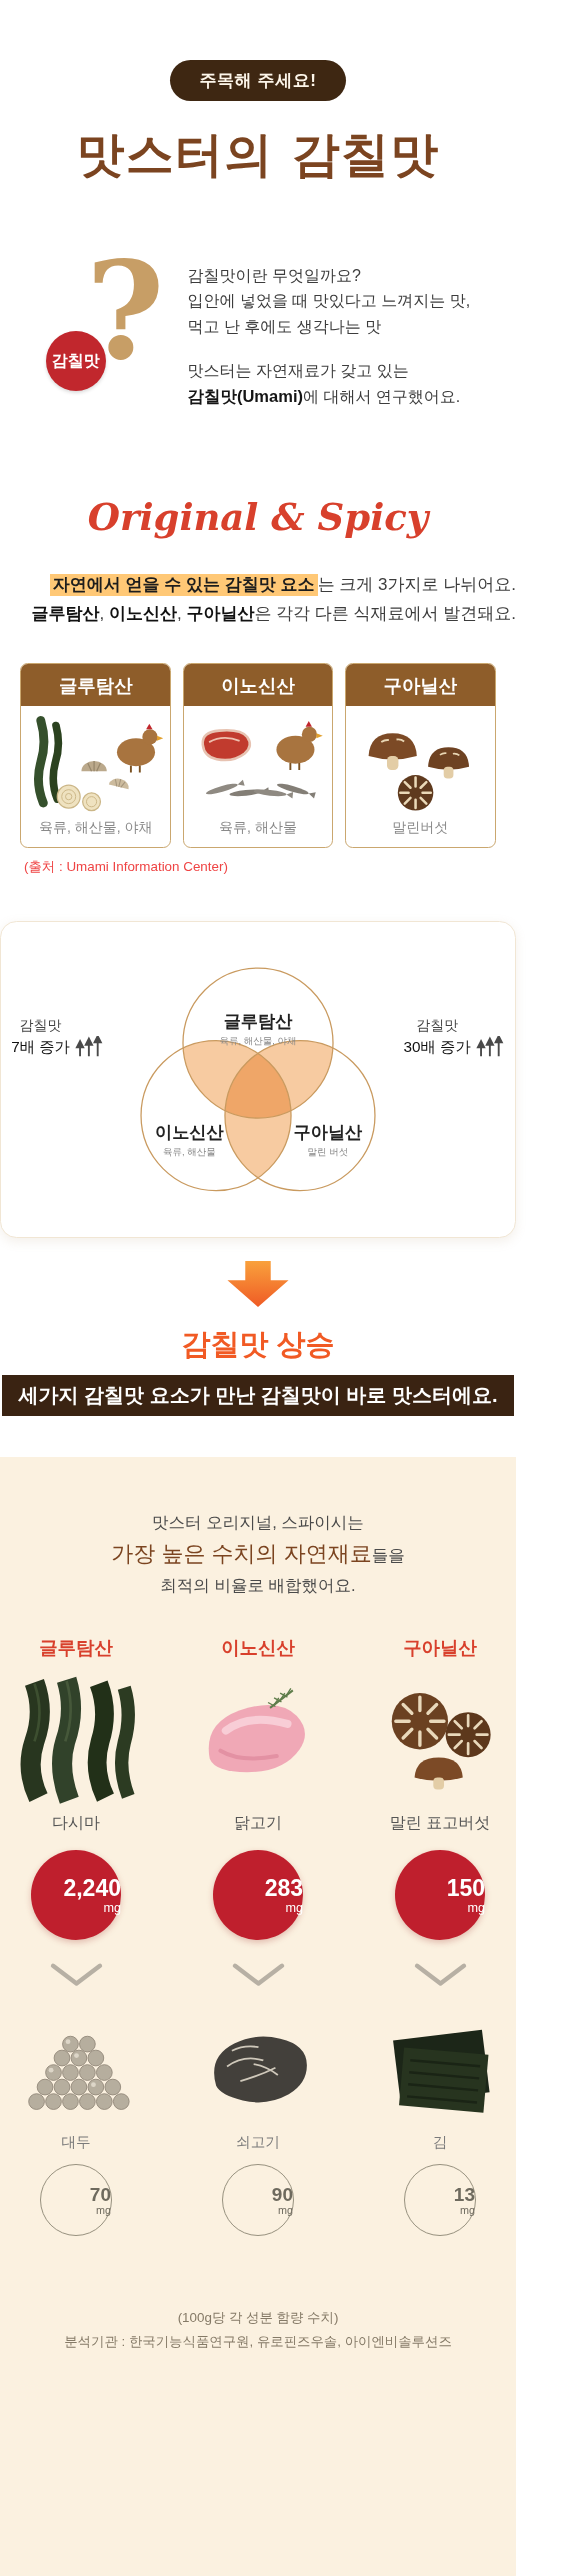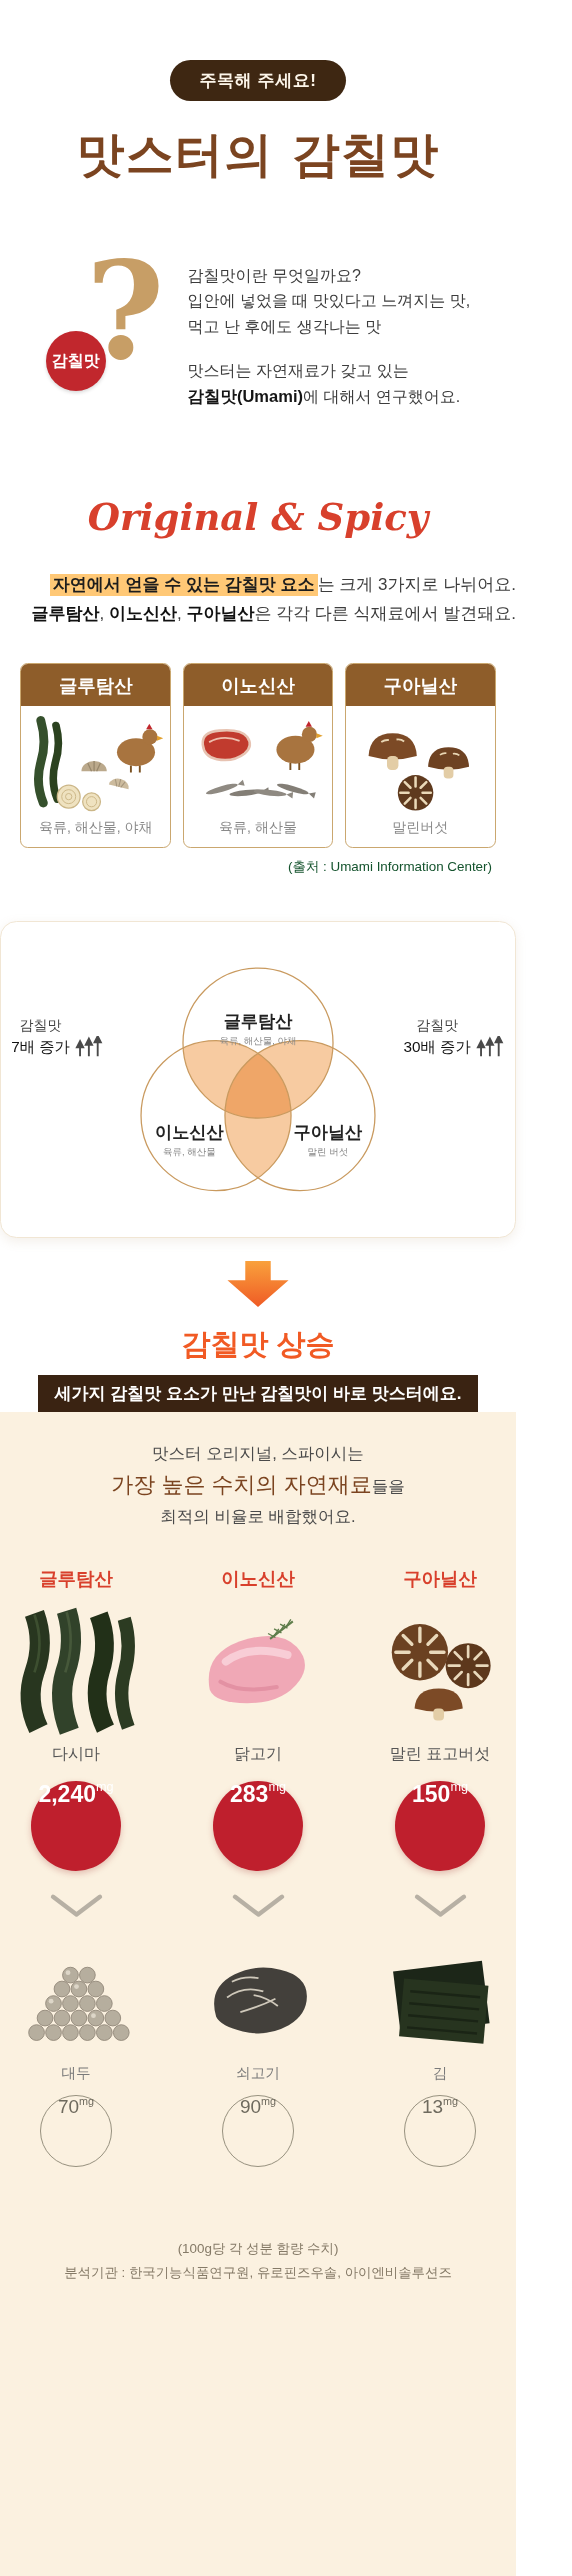--- a/index.html
+++ b/index.html
@@ -24,58 +24,58 @@
   
   .script-title{margin-top:86px;text-align:center;font-family:"DejaVu Serif","Liberation Serif",serif;font-style:italic;font-weight:700;font-size:37px;color:#d8402c}
   .desc{margin-top:32px;text-align:right;font-size:17px;line-height:1.68;color:#3c3c3c}
   .desc b{color:#111}
   .hl{background:#ffc876;padding:1.3px 3.2px;font-weight:700;color:#1d1d1d}
   .cards{display:flex;gap:11.4px;margin:35px 20.3px 0}
   .card{flex:1;background:#fff;border:1.3px solid #caa76f;border-radius:7.6px;overflow:hidden}
   .card-head{background:#8e5d2a;color:#fff;font-size:18.4px;font-weight:700;text-align:center;padding:8.3px 0}
   .card-body{height:113px;display:flex;align-items:center;justify-content:center}
   .card-caption{text-align:center;color:#8a8a8a;font-size:14px;padding-bottom:10.2px}
-  .source{margin:10.2px 24px 0;text-align:right;color:#14532d;font-size:13.4px}
+  .source{margin:10.2px 24px 0;text-align:left;color:#ef4444;font-size:13.4px}
 
   
   .venn-section{margin-top:45px;display:flex;justify-content:center}
   .venn-card{position:relative;width:531px;background:#fff;border:0.6px solid #f1e6d4;border-radius:16.5px;box-shadow:0 3.2px 10.2px rgba(180,150,110,.14);padding:27px 0 20.3px}
   .venn-svg{display:block;margin:0 auto}
   .side-label{position:absolute;top:95px;display:flex;align-items:flex-end;gap:5.1px}
   .side-label.left{left:10.2px}
   .side-label.right{right:10.2px}
   .side-label .txt{text-align:center}
   .side-label .small{font-size:14px;color:#444;display:block}
   .side-label .bold{font-size:15.3px;font-weight:400;color:#111;display:block;margin-top:1.3px}
 
   
   .big-arrow{margin-top:23px;text-align:center}
   .rise-title{margin-top:16.5px;text-align:center;font-size:29px;font-weight:800;color:#f15a24}
   .rise-text{margin-top:16.5px;text-align:center;font-size:17px;line-height:1.78;color:#3c3c3c}
   .dark-box-row{text-align:center;margin-top:10.2px}
-  .dark-box{display:inline-block;background:#3a2312;color:#fff;font-weight:700;font-size:17px;padding:7px 16.5px}
-
-  
-  .blend{background:#fbf1e0;padding:28px 0 76px;flex:1}
+  .dark-box{display:inline-block;background:#3a2312;color:#fff;font-weight:700;font-size:20px;padding:7px 16.5px}
+
+  
+  .blend{margin-top:41px;background:#fbf1e0;padding:52px 0 76px;flex:1}
   .blend-intro{text-align:center;font-size:16.5px;line-height:1.62;color:#4a4a4a}
   .blend-intro .big{font-size:22px;color:#7b4420;font-weight:400}
   .cols{display:flex;justify-content:center;gap:32px;margin-top:37px}
   .col{width:150px;text-align:center}
   .col-label{font-size:18.4px;font-weight:700;color:#d8402c}
   .col-img{margin-top:12.7px}
   .col-name{margin-top:3.8px;font-size:16px;color:#555}
-  .circle{width:90px;height:90px;border-radius:50%;margin:16.5px auto 0;display:flex;flex-direction:row;align-items:flex-start;justify-content:center}
+  .circle{width:90px;height:90px;border-radius:50%;margin:16.5px auto 0;display:flex;flex-direction:column;align-items:flex-end;justify-content:center}
   .circle.filled{background:#bf1f2d;color:#fff;box-shadow:0 2.5px 6.4px rgba(150,30,30,.25)}
   .circle.filled .val{font-size:23px;font-weight:800;line-height:1.15}
   .circle .unit{font-size:12.7px;line-height:1.1}
   .chevron{margin-top:21.6px}
   .col-img.bottom{margin-top:16.5px}
   .col-name.small{font-size:14.6px;color:#7a7a7a}
   .circle.outline{width:72px;height:72px;border:1.3px solid #97917f;color:#6e6a5e;margin-top:12.7px;background:transparent}
-  .circle.outline .val{font-size:19px;font-weight:400;line-height:1.15}
+  .circle.outline .val{font-size:19px;font-weight:700;line-height:1.15}
   .circle.outline .unit{font-size:10.8px}
   .footnotes{margin-top:70px;text-align:center;color:#857a67;font-size:13.4px;line-height:1.75}
 </style>
 </head>
 <body>
 
 <div class="page">
 
   <header class="hero">
     <div class="badge">주목해 주세요!</div>

